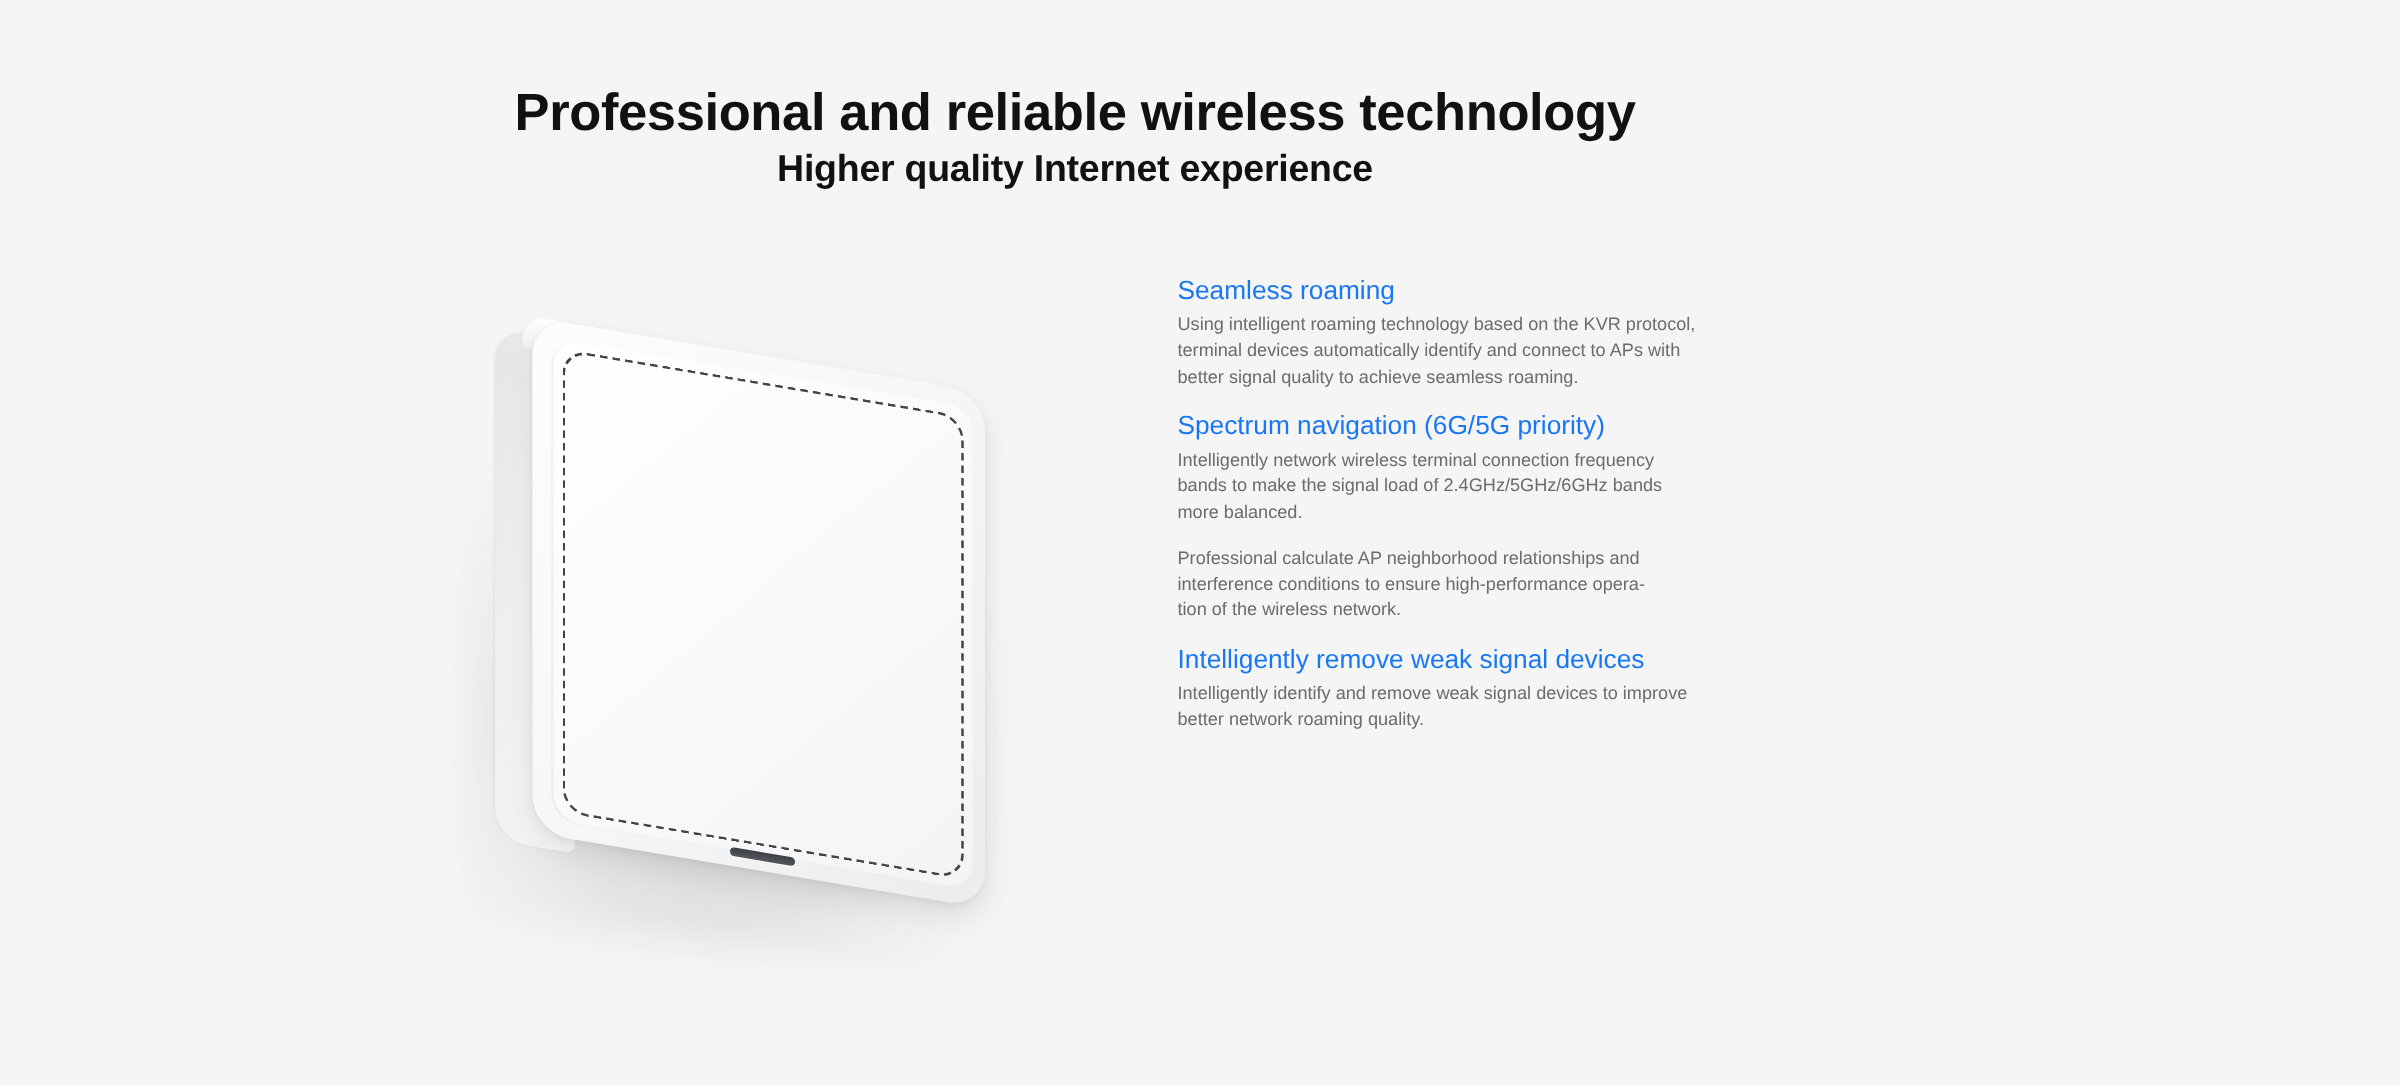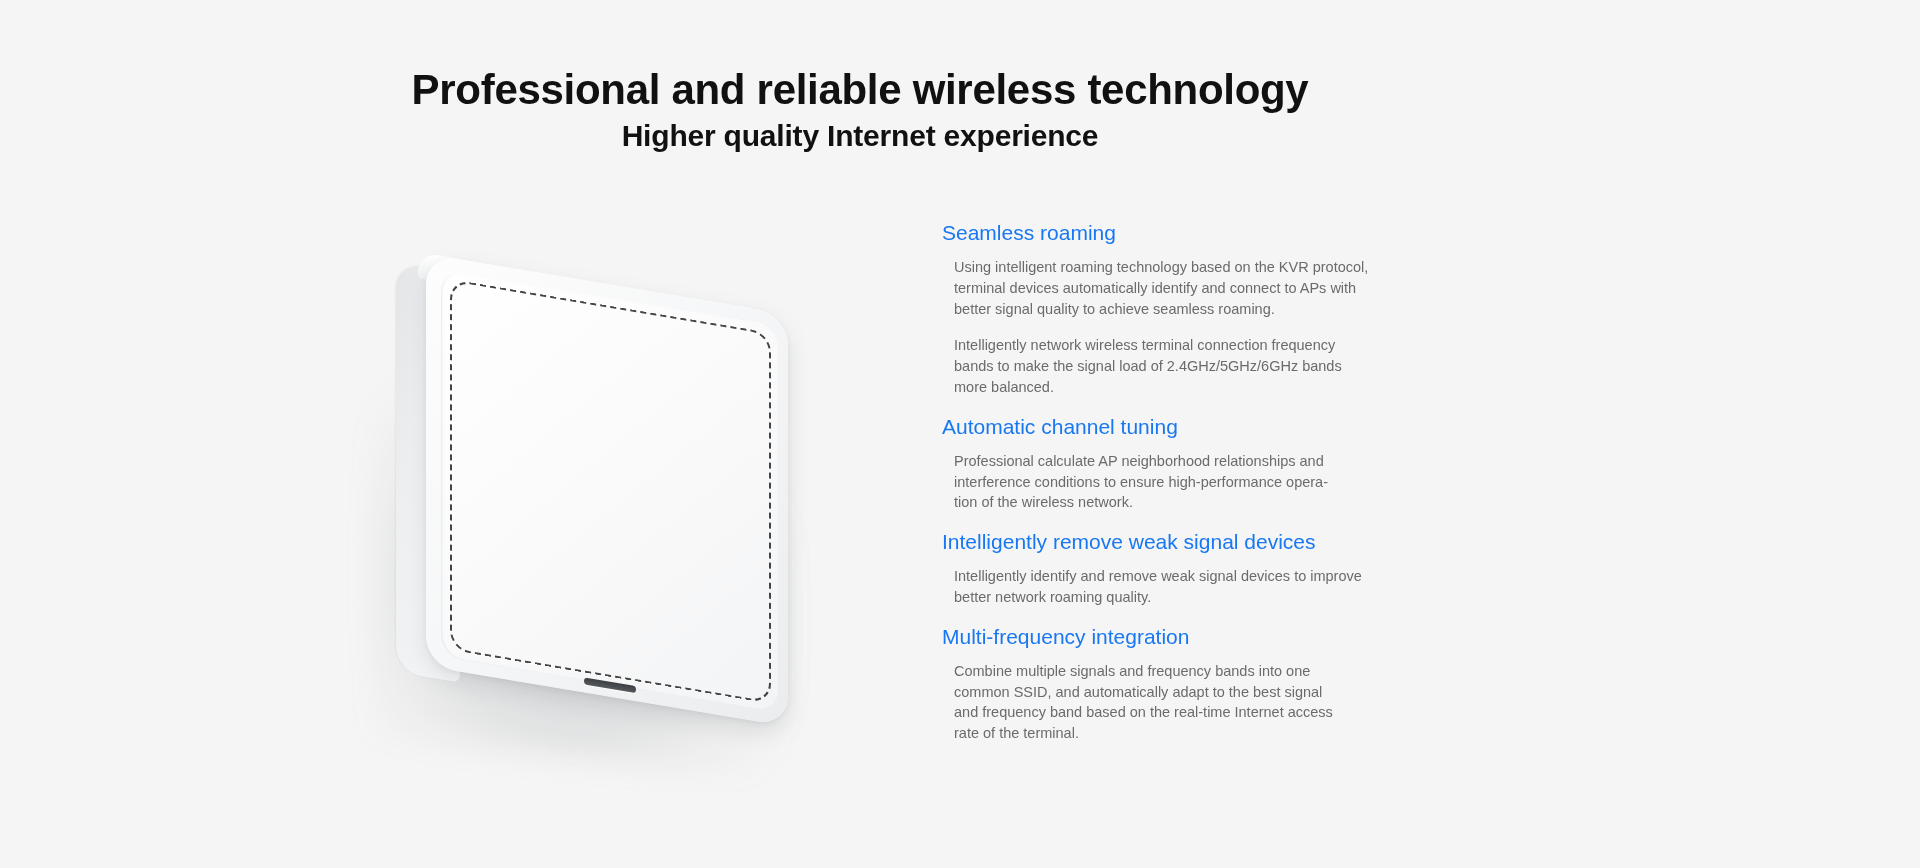--- a/index.html
+++ b/index.html
@@ -173,21 +173,21 @@
   }
   .feature-title {
     margin: 0 0 5px 0;
     font-size: 21px;
     font-weight: normal;
     line-height: 1.2;
     color: #1877f2;
     font-family: "Liberation Sans", sans-serif;
   }
   .feature-desc {
-    margin: 12px;
+    margin: 0;
     font-size: 14.5px;
     line-height: 1.43;
     color: #6b6b6b;
     font-family: "Liberation Sans", sans-serif;
     max-width: 560px;
     white-space: pre-line;
   }
 </style>
 </head>
 <body>
@@ -216,40 +216,33 @@
   <div class="features">
 
     <div class="feature">
       <h3 class="feature-title">Seamless roaming</h3>
       <p class="feature-desc">Using intelligent roaming technology based on the KVR protocol,
 terminal devices automatically identify and connect to APs with
 better signal quality to achieve seamless roaming.</p>
     </div>
 
     <div class="feature">
+      <h3 class="feature-title">Spectrum navigation (6G/5G priority)</h3>
       <p class="feature-desc">Intelligently network wireless terminal connection frequency
 bands to make the signal load of 2.4GHz/5GHz/6GHz bands
 more balanced.</p>
     </div>
 
     <div class="feature">
-      <h3 class="feature-title">Automatic channel tuning</h3>
       <p class="feature-desc">Professional calculate AP neighborhood relationships and
 interference conditions to ensure high-performance opera-
 tion of the wireless network.</p>
     </div>
 
     <div class="feature">
       <h3 class="feature-title">Intelligently remove weak signal devices</h3>
       <p class="feature-desc">Intelligently identify and remove weak signal devices to improve
 better network roaming quality.</p>
     </div>
 
-    <div class="feature">
-      <h3 class="feature-title">Multi-frequency integration</h3>
-      <p class="feature-desc">Combine multiple signals and frequency bands into one
-common SSID, and automatically adapt to the best signal
-and frequency band based on the real-time Internet access
-rate of the terminal.</p>
-    </div>
 
   </div>
 </div>
 
 </body></html>

